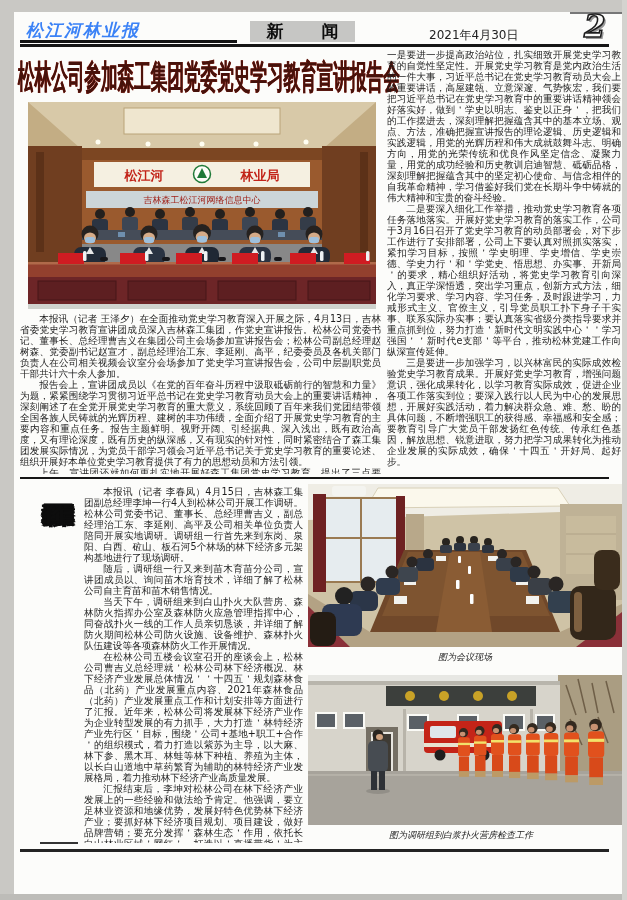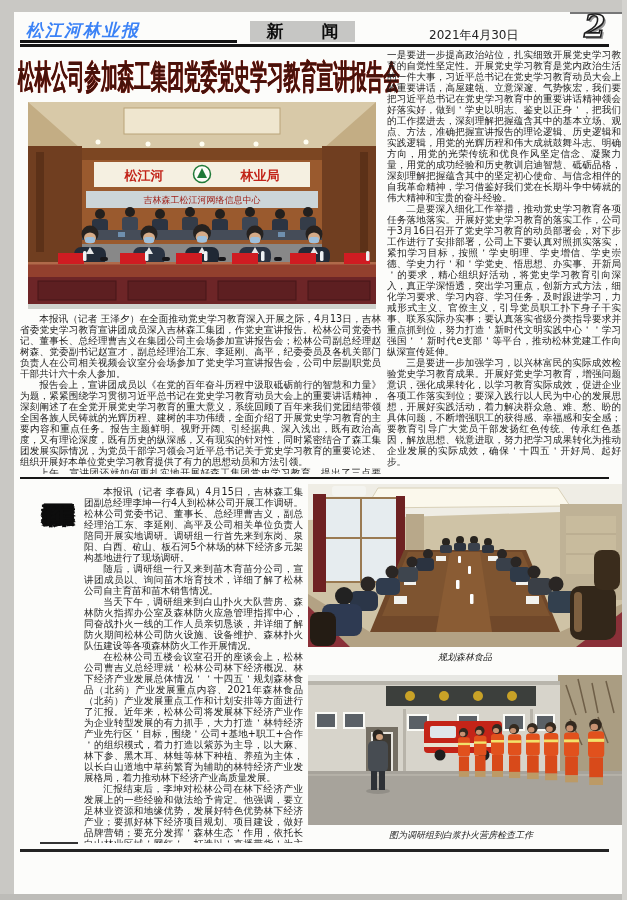--- a/index.html
+++ b/index.html
@@ -287,21 +287,21 @@
         <circle cx="248" cy="100" r="7.5" fill="#2a2624"></circle>
           <rect x="240" y="107" width="30" height="22" rx="6" fill="#33404e"></rect>
       </g>
 
       <rect x="262" y="102" width="46" height="54" rx="10" fill="#33271a"></rect>
       <rect x="266" y="108" width="8" height="40" rx="4" fill="#7e6040"></rect>
       <rect x="286" y="66" width="26" height="40" rx="8" fill="#3a2c1c"></rect>
       <rect x="2" y="128" width="26" height="34" rx="8" fill="#241c14"></rect>
     </svg>
   </figure>
-  <figcaption class="abs caption caption-1">规划森林食品</figcaption>
+  <figcaption class="abs caption caption-1">图为会议现场</figcaption>
 
   <figure class="abs photo photo-firefighters">
     <svg width="314" height="150" viewBox="0 0 314 150">
       <rect width="314" height="150" fill="#e7e7e3"></rect>
       <rect x="250" y="0" width="64" height="98" fill="#aa9d82"></rect>
       <path d="M258 10 l10 30 M270 4 l8 34 M284 8 l6 30 M298 6 l8 32 M262 44 l12 26 M290 42 l10 26" stroke="#6f5f48" stroke-width="1.5" fill="none"></path>
       <rect x="0" y="6" width="252" height="92" fill="#d7d4cb"></rect>
       <rect x="0" y="6" width="252" height="4" fill="#b8b5ac"></rect>
       <rect x="78" y="11" width="150" height="20" fill="#3c3f3c"></rect>
       <circle cx="102" cy="21" r="5" fill="#c9a227"></circle>

